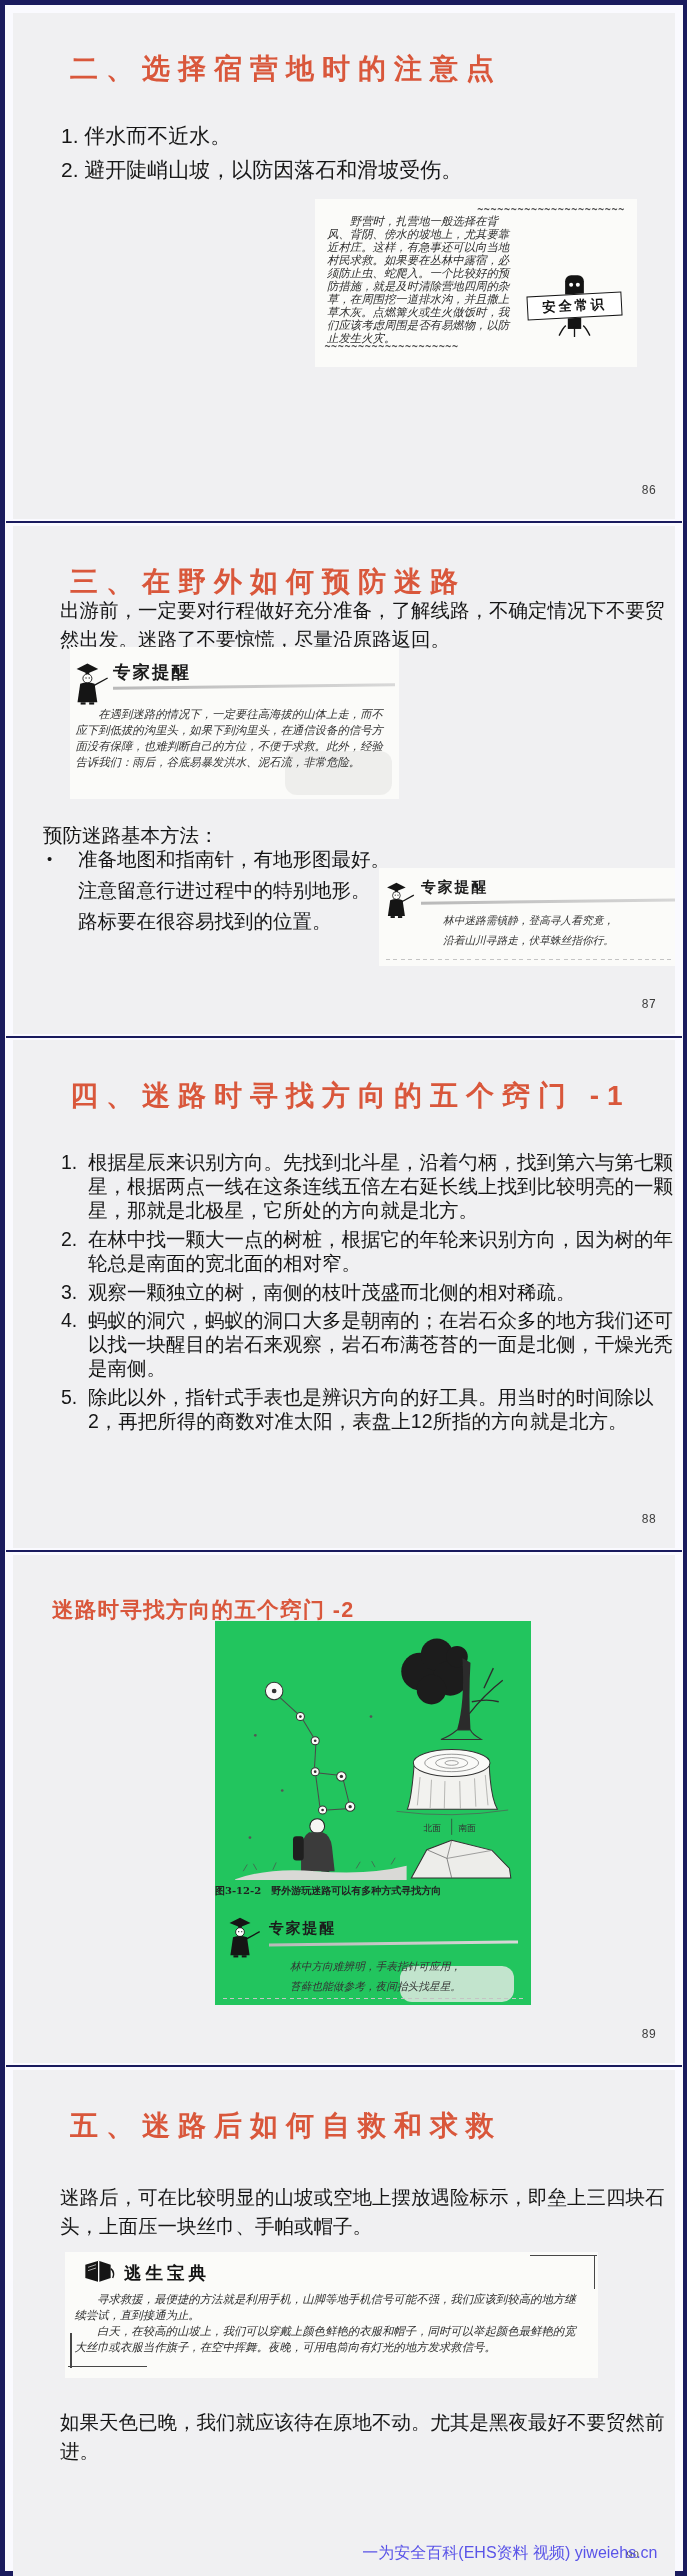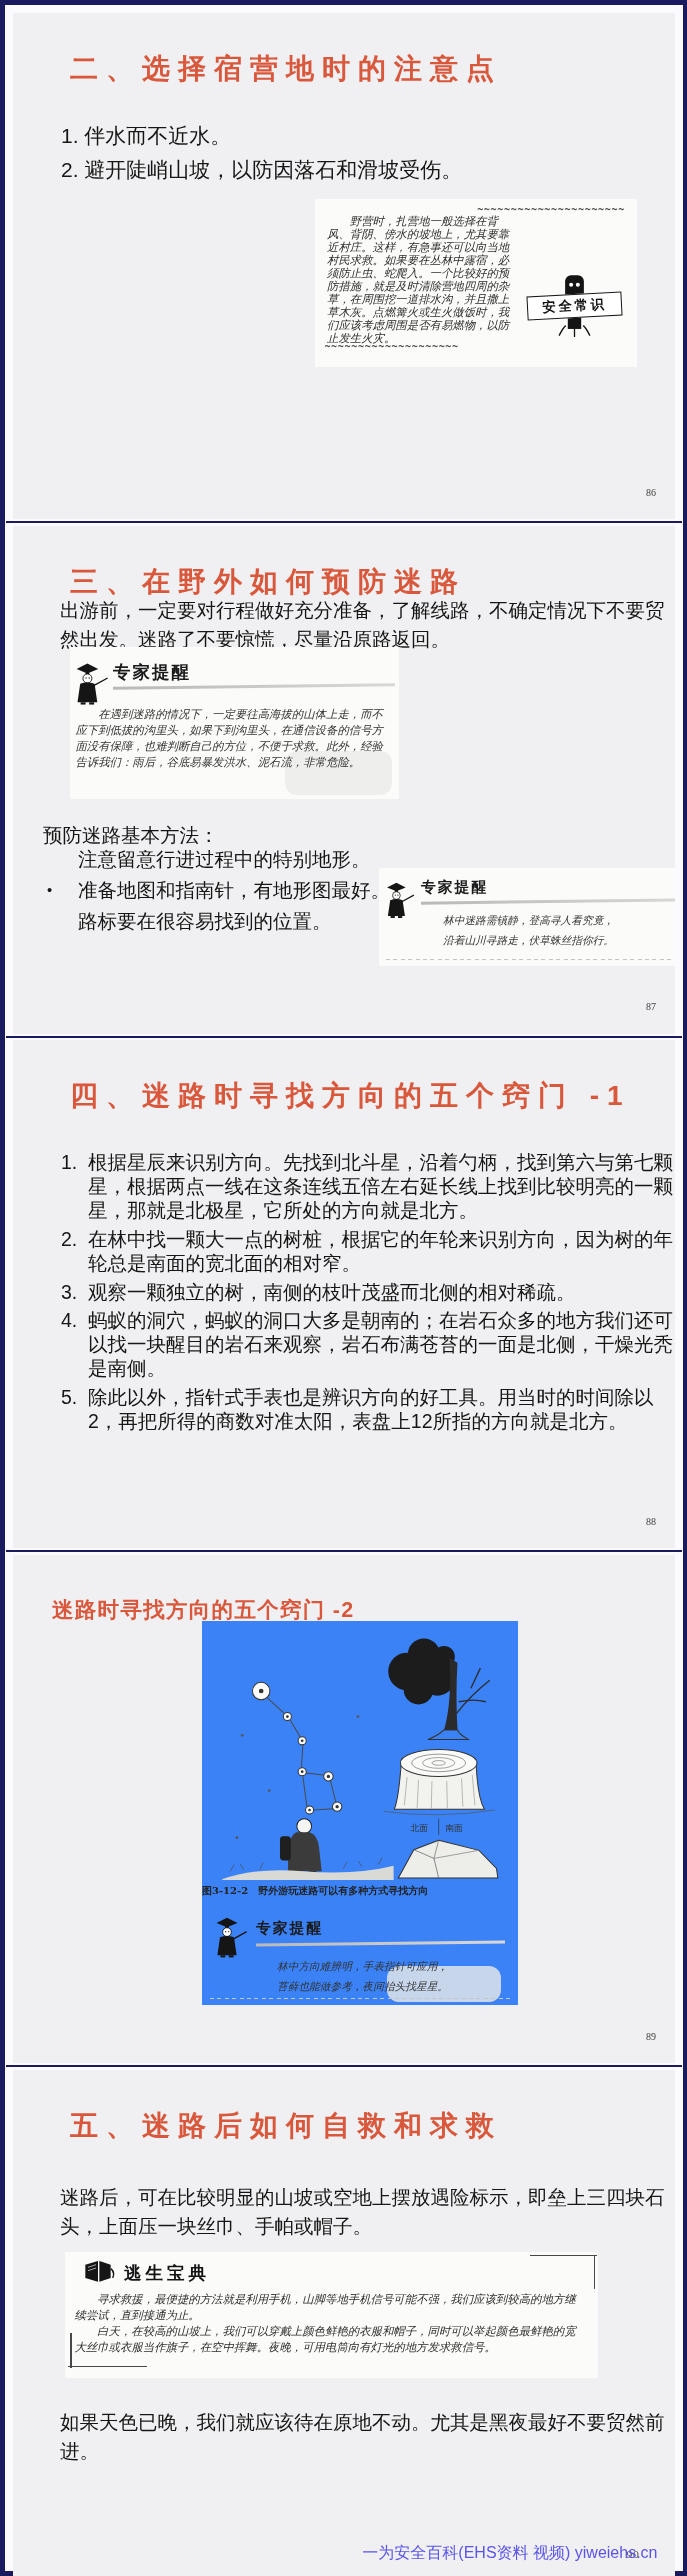--- a/index.html
+++ b/index.html
@@ -3,21 +3,21 @@
 <meta charset="utf-8">
 <style>
   html,body{margin:0;padding:0;}
   body{width:688px;height:2576px;font-family:"Liberation Sans",sans-serif;background:#fafaff;}
   .frame{box-sizing:border-box;width:688px;height:2576px;border:5.4px solid #1a1b5e;background:#fafaff;padding:8px;}
   .slide{position:relative;background:#f0f0f2;overflow:hidden;}
   .sep{height:6.7px;background:#fafaff;position:relative;}
   .sepline{position:absolute;left:-6.7px;right:-6.7px;top:2px;height:2px;background:#1a1b5e;}
   .s1{height:506px;} .s2{height:508px;} .s3{height:508px;} .s4{height:508px;} .s5{height:508px;}
   .title{position:absolute;left:57px;top:37px;color:#d9573b;font-weight:bold;font-size:28px;letter-spacing:8px;white-space:nowrap;}
-  .pagenum{position:absolute;right:19px;bottom:21.5px;font-family:Liberation Serif, serif;font-size:10px;color:#3d3d3d;}
+  .pagenum{position:absolute;right:19px;bottom:21.5px;font-family:Liberation Mono, monospace;font-size:12px;color:#3d3d3d;}
   .bodytext{color:#161616;font-size:19.5px;line-height:29.5px;}
   
   .scan{background:#fbfbf9;color:#2f2f2f;}
   .serifital{font-family:"DejaVu Serif",serif;font-style:italic;}
   .deco{font-family:"DejaVu Sans Mono",monospace;font-weight:bold;font-size:10px;letter-spacing:0.7px;color:#4c4c4c;white-space:nowrap;}
   .rule{height:3.4px;background:linear-gradient(90deg,#b9b9b9,#d8d8d8);transform:rotate(-0.7deg);}
   .dashline{height:1.3px;background:repeating-linear-gradient(90deg,#c4c4c4 0 4px,transparent 4px 7.4px);}
   .blob{position:absolute;background:#ebebe8;border-radius:12px;opacity:.8;}
   .expert-label{font-weight:bold;font-size:17.5px;color:#1b1b1b;letter-spacing:2px;}
   
@@ -36,21 +36,21 @@
   .s2-bullets{position:absolute;left:34px;top:318px;font-size:19.5px;line-height:31px;color:#161616;}
   .brow .bdot{display:inline-block;width:31px;font-size:14.8px;vertical-align:1.3px;}
   .brow.cont{padding-left:31px;}
   .poem{font-family:"DejaVu Serif",serif;font-style:italic;font-size:10.7px;line-height:20px;color:#333;}
   
   .s3-list{position:absolute;left:48px;top:110px;width:616px;}
   .s3item{position:relative;padding-left:27px;font-size:19.5px;line-height:24px;color:#161616;margin-bottom:4.7px;}
   .s3num{position:absolute;left:0;top:0;}
   
   .s4 .title{left:39px;top:40px;font-size:21.5px;letter-spacing:1.3px;}
-  .figure{position:absolute;left:189px;top:66px;width:316px;height:384px;background:#3b82f6;}
+  .figure{position:absolute;left:202px;top:66px;width:316px;height:384px;background:#22c55e;}
   .figcap{position:absolute;left:0;right:0;top:263px;text-align:left;font-family:"DejaVu Serif",serif;font-weight:bold;font-size:10px;color:#222;}
   
   .s5-intro{position:absolute;left:47px;top:113px;width:618px;}
   .hbox{position:absolute;left:52px;top:182px;width:533px;height:126px;}
   .hb-label{position:absolute;left:59px;top:9.4px;font-family:Liberation Serif, serif;font-weight:bold;font-size:17.5px;letter-spacing:4px;color:#141414;}
   .hb-text{position:absolute;left:9.4px;right:21.5px;top:39px;font-size:11.4px;line-height:16px;color:#2e2e2e;}
   .hb-text p{margin:0;text-indent:2em;}
   .bracket{position:absolute;background:#474747;}
   .s5-outro{position:absolute;left:47px;top:338px;width:618px;}
   .watermark{position:absolute;right:17.5px;bottom:13.4px;color:#5a54e8;font-size:16px;font-weight:normal;white-space:nowrap;}
@@ -110,22 +110,22 @@
           <rect x="36" y="94" width="11" height="5" fill="#151515"></rect>
       </svg>
       <div class="expert-label" style="position:absolute;left:43px;top:13.4px;">专家提醒</div>
       <div class="rule" style="position:absolute;left:43px;right:4px;top:38px;"></div>
       <div class="blob" style="right:6.7px;bottom:4px;width:107px;height:44px;"></div>
       <div class="etext serifital" style="left:5.4px;right:5.4px;top:59px;text-indent:2em;">在遇到迷路的情况下，一定要往高海拔的山体上走，而不应下到低拔的沟里头，如果下到沟里头，在通信设备的信号方面没有保障，也难判断自己的方位，不便于求救。此外，经验告诉我们：雨后，谷底易暴发洪水、泥石流，非常危险。</div>
     </div>
 
     <div class="s2-methods">预防迷路基本方法：</div>
     <div class="s2-bullets">
+      <div class="brow"><span class="bdot">•</span><span>准备地图和指南针，有地形图最好。</span></div>
       <div class="brow cont"><span>注意留意行进过程中的特别地形。</span></div>
-      <div class="brow"><span class="bdot">•</span><span>准备地图和指南针，有地形图最好。</span></div>
       <div class="brow cont"><span>路标要在很容易找到的位置。</span></div>
     </div>
 
     <div class="ebox scan" style="left:366px;top:342px;width:316px;height:98px;">
       <svg class="icon" style="left:5.4px;top:4px;" width="31" height="54" viewBox="0 0 80 100">
         <polygon points="8,20 32,8 56,20 32,30" fill="#151515"></polygon>
         <rect x="28" y="26" width="8" height="7" fill="#151515"></rect>
         <circle cx="32" cy="41" r="10" fill="#fdfdfb" stroke="#151515" stroke-width="2"></circle>
         <circle cx="29" cy="40" r="1.4" fill="#151515"></circle>
           <circle cx="36" cy="40" r="1.4" fill="#151515"></circle>

